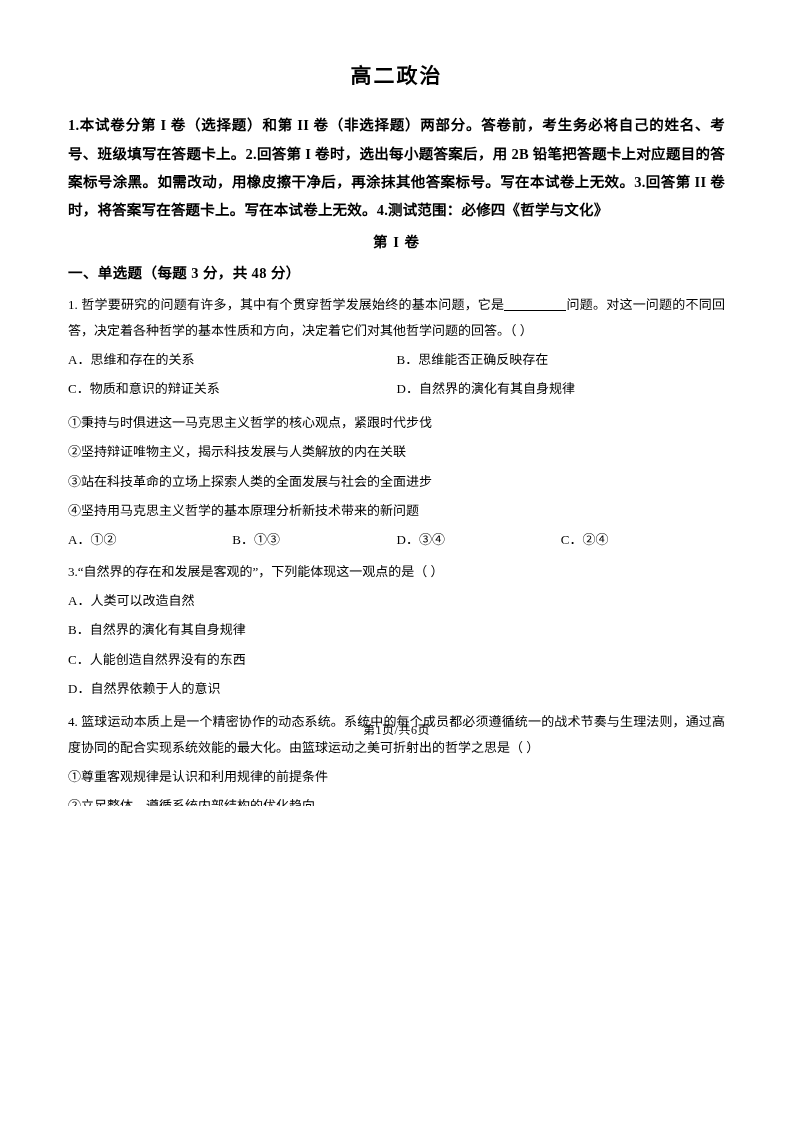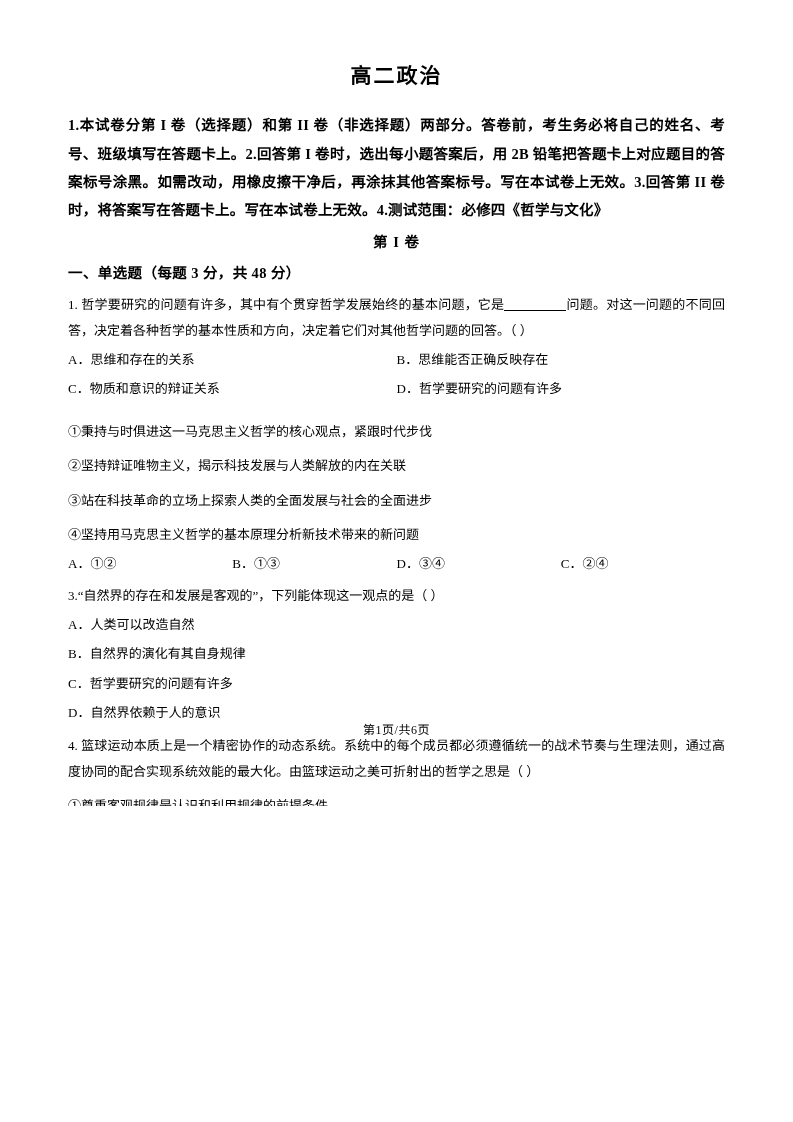--- a/index.html
+++ b/index.html
@@ -82,21 +82,21 @@
     line-height: 1.95;
     margin: 2px 0 6px 0;
     justify-content: flex-end;
   }
   .opts-4col > div {
     width: 25%;
   }
   .sub-item {
     font-size: 13px;
     line-height: 1.95;
-    margin: 9px 0 4px 0;
+    margin: 0 0 4px 0;
   }
   .blank-fill {
     display: inline-block;
     border-bottom: 1px solid #000;
     width: 62px;
     vertical-align: -2px;
   }
   .footer {
     position: absolute;
     left: 0;
@@ -123,40 +123,40 @@
 
   <div class="q q-stem">
     <span>1. 哲学要研究的问题有许多，其中有个贯穿哲学发展始终的基本问题，它是</span><span class="blank-fill"></span><span>问题。对这一问题的不同回答，决定着各种哲学的基本性质和方向，决定着它们对其他哲学问题的回答。（    ）</span>
   </div>
   <div class="opts-2col">
     <div>A．思维和存在的关系</div>
     <div>B．思维能否正确反映存在</div>
   </div>
   <div class="opts-2col">
     <div>C．物质和意识的辩证关系</div>
-    <div>D．哲学要研究的问题有许多</div>
+    <div>D．自然界的演化有其自身规律</div>
   </div>
 
   <div class="spacer-sm"></div>
 
   <div class="sub-item">①秉持与时俱进这一马克思主义哲学的核心观点，紧跟时代步伐</div>
   <div class="sub-item">②坚持辩证唯物主义，揭示科技发展与人类解放的内在关联</div>
   <div class="sub-item">③站在科技革命的立场上探索人类的全面发展与社会的全面进步</div>
   <div class="sub-item">④坚持用马克思主义哲学的基本原理分析新技术带来的新问题</div>
   <div class="opts-4col">
     <div>A．①②</div>
     <div>B．①③</div>
     <div>D．③④</div>
     <div>C．②④</div>
   </div>
 
   <div class="q q-stem">3.“自然界的存在和发展是客观的”，下列能体现这一观点的是（    ）</div>
   <div class="opt-line">A．人类可以改造自然</div>
   <div class="opt-line">B．自然界的演化有其自身规律</div>
-  <div class="opt-line">C．哲学要研究的问题有许多</div>
+  <div class="opt-line">C．人能创造自然界没有的东西</div>
   <div class="opt-line">D．自然界依赖于人的意识</div>
 
   <div class="spacer-sm"></div>
 
   <div class="q q-stem">4. 篮球运动本质上是一个精密协作的动态系统。系统中的每个成员都必须遵循统一的战术节奏与生理法则，通过高度协同的配合实现系统效能的最大化。由篮球运动之美可折射出的哲学之思是（     ）</div>
   <div class="sub-item">①尊重客观规律是认识和利用规律的前提条件</div>
   <div class="sub-item">②立足整体，遵循系统内部结构的优化趋向</div>
 
   <div class="footer">第1页/共6页</div>
 </div>

